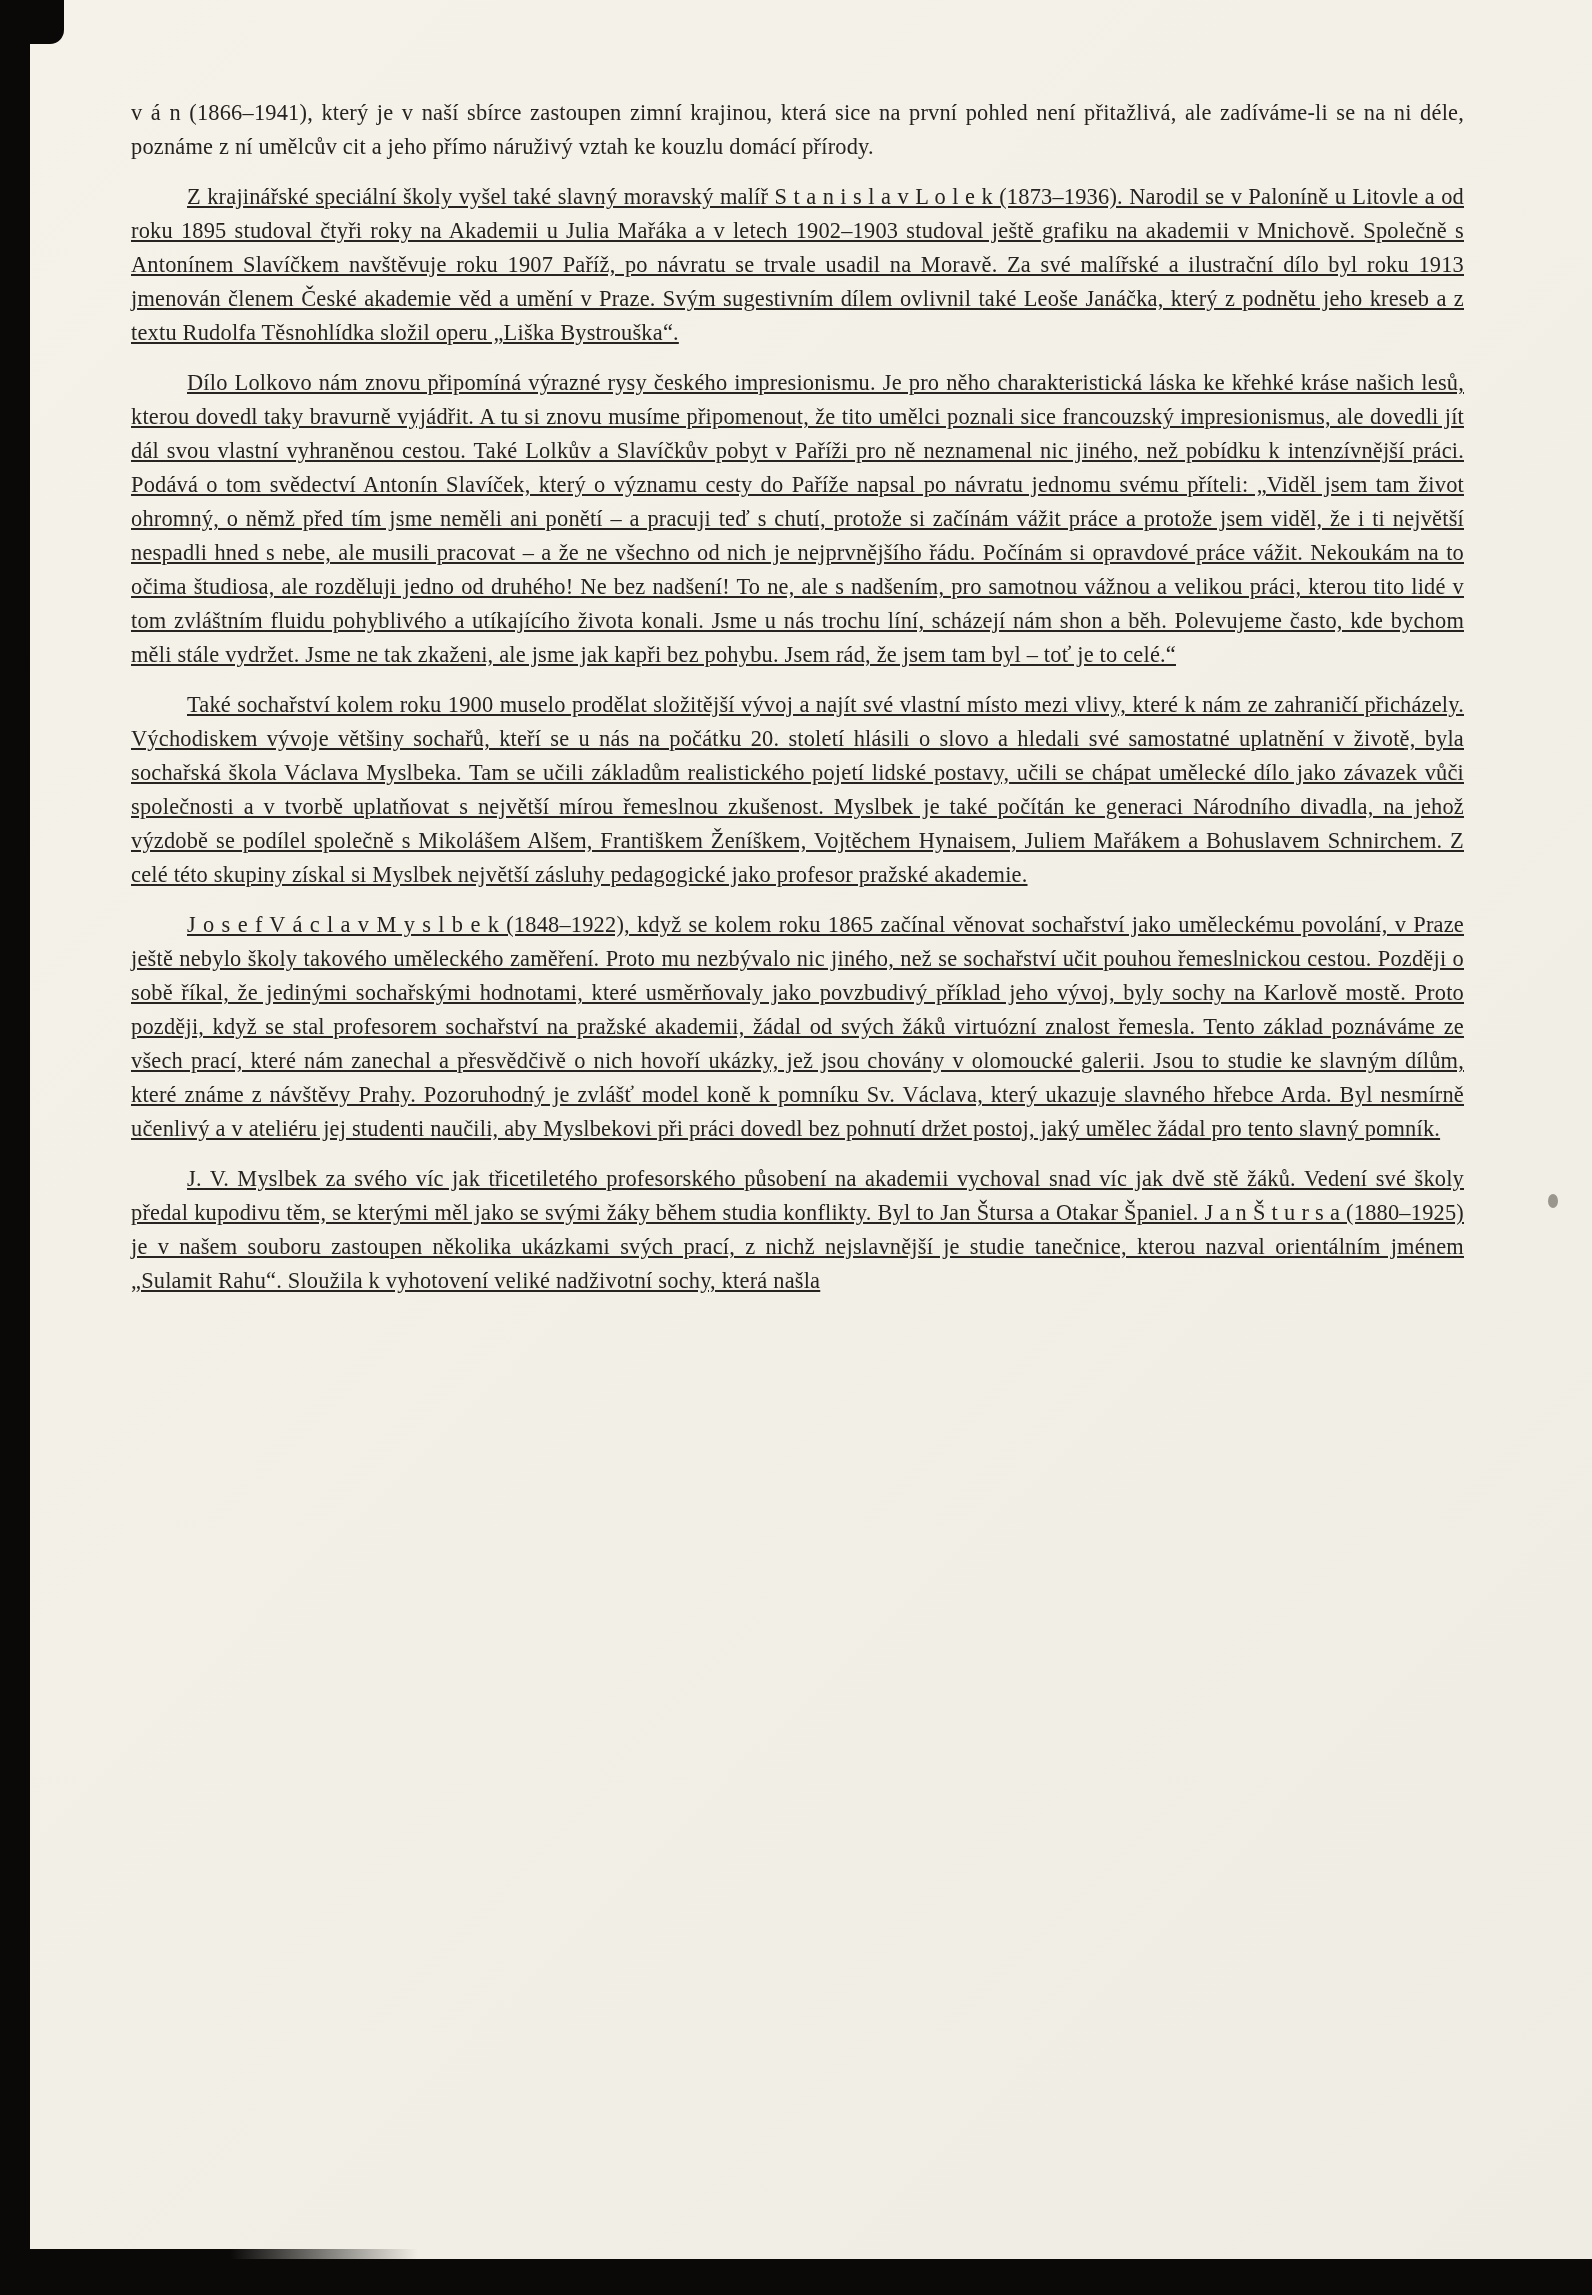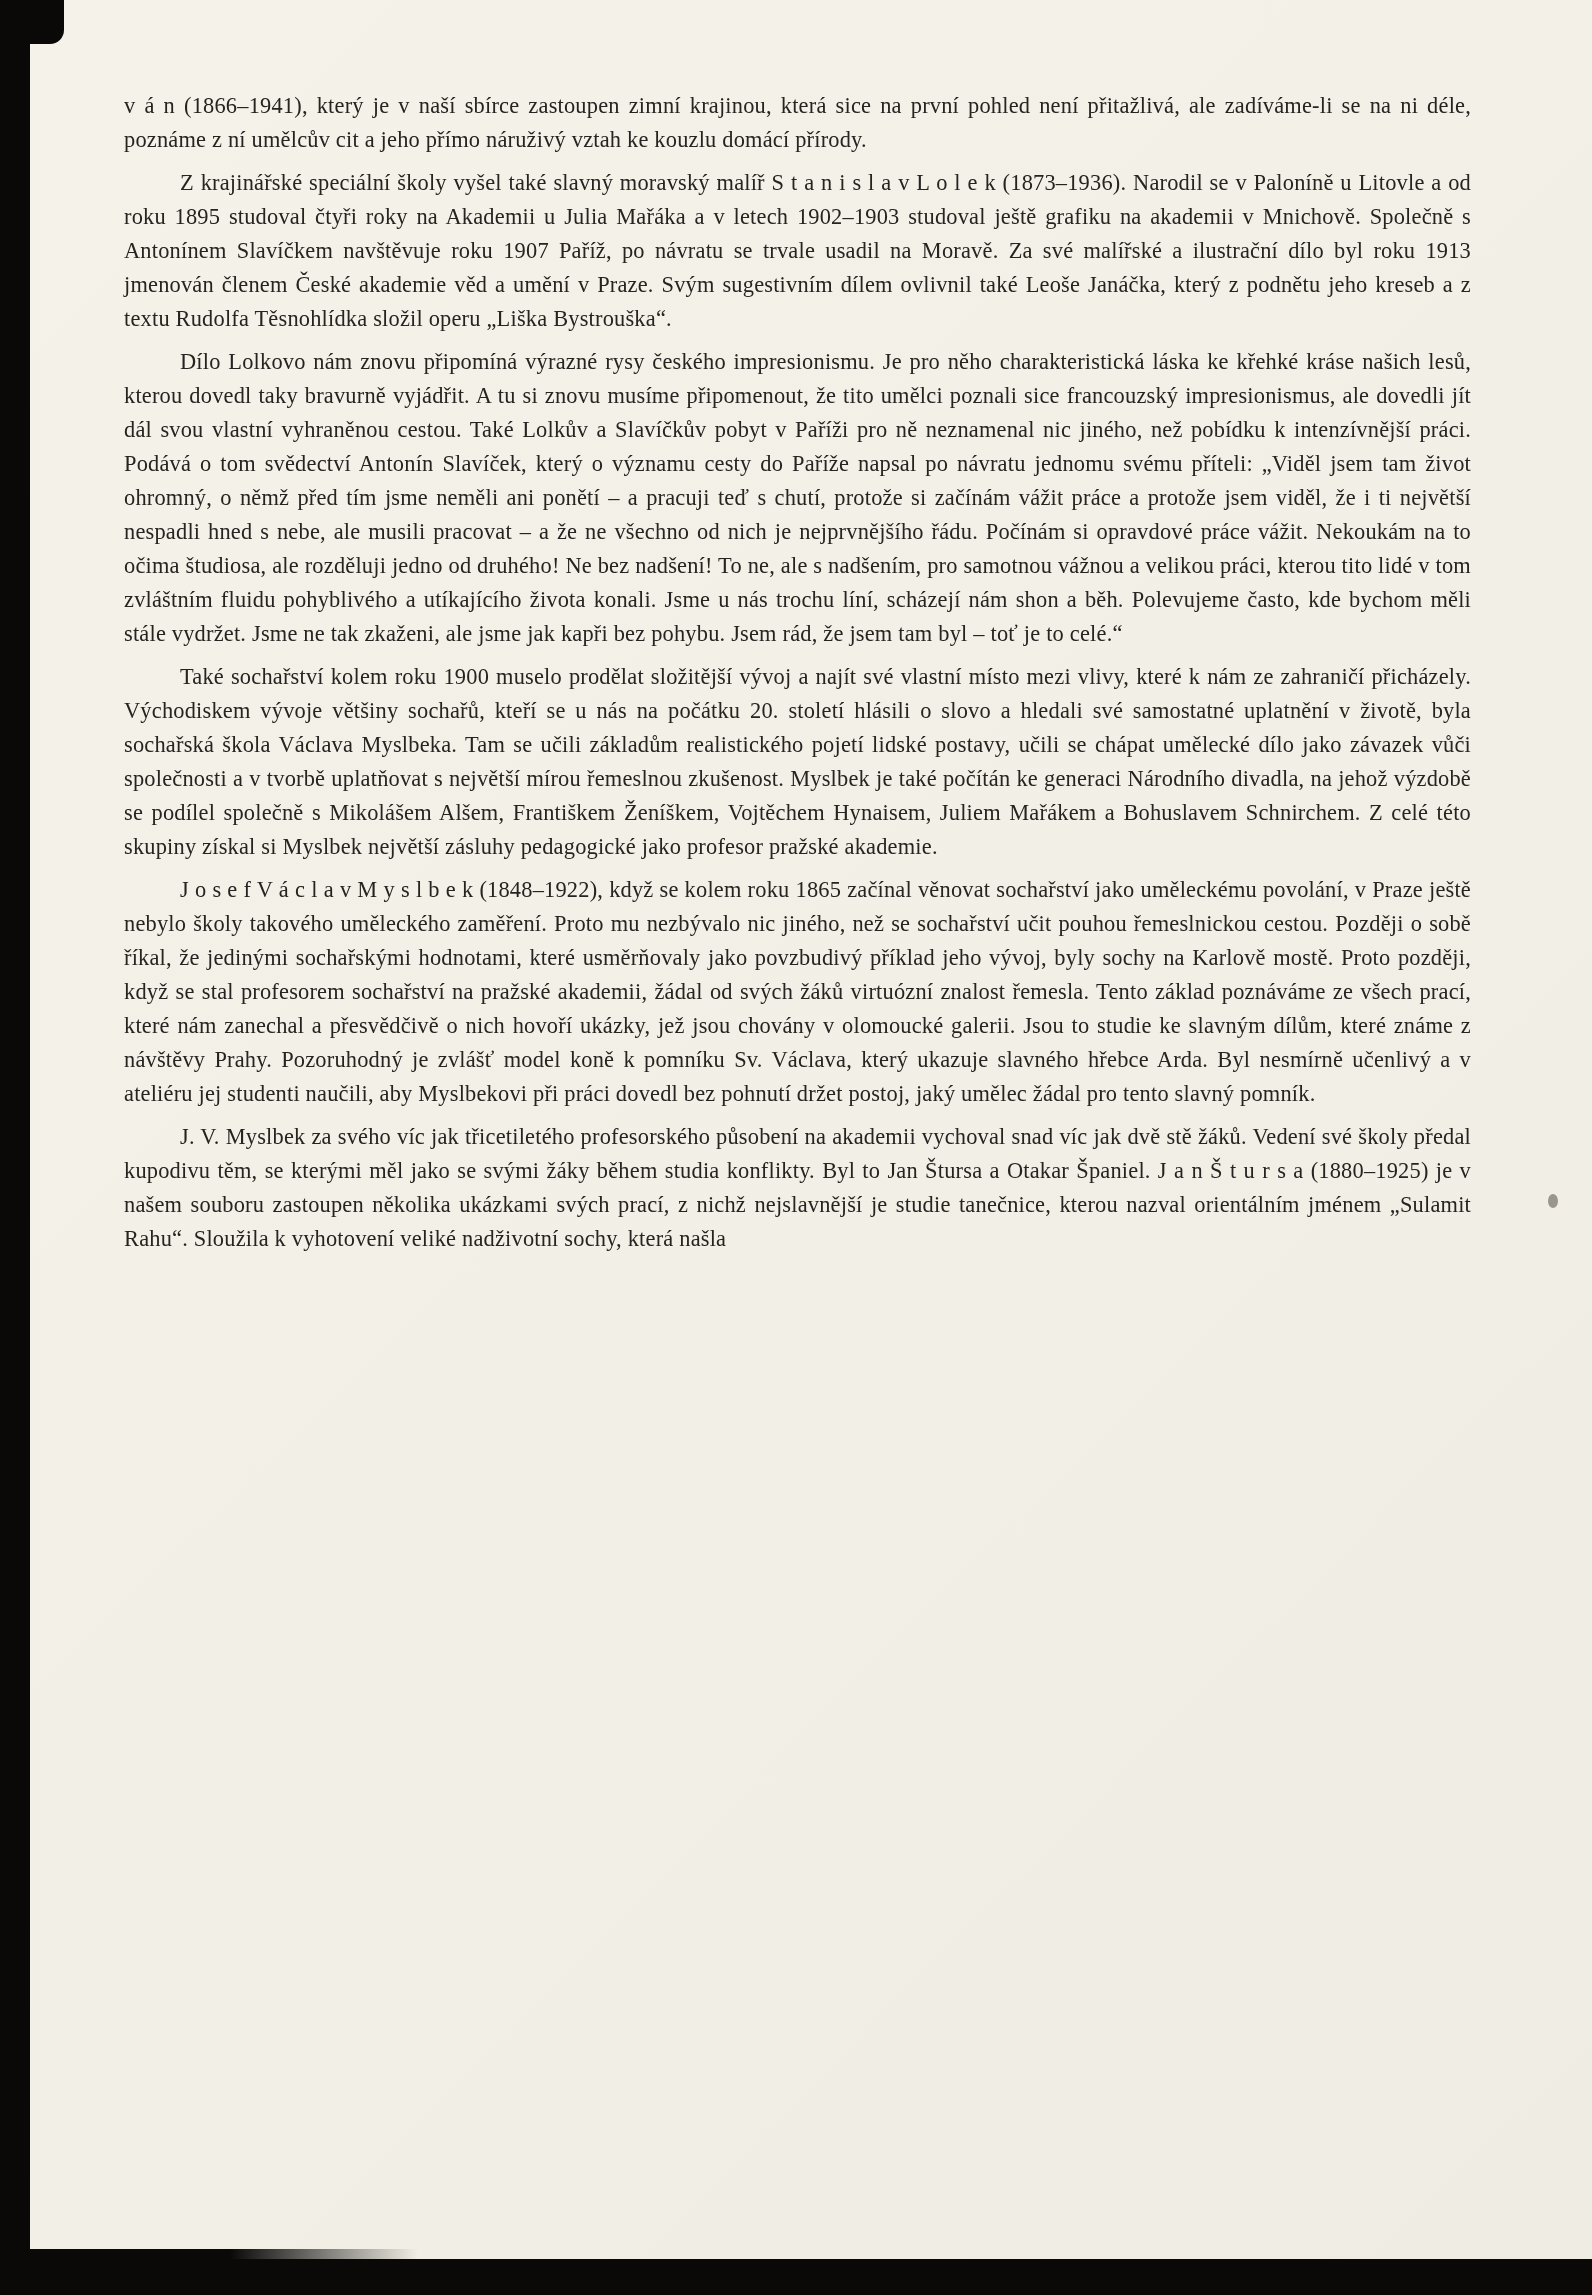--- a/index.html
+++ b/index.html
@@ -68,25 +68,26 @@
     left: 115px;
     top: 80px;
     width: 1365px;
     color: #262320;
     font-size: 22.4px;
     line-height: 34px;
     text-align: justify;
     letter-spacing: 0.2px;
   }
   .para {
-    margin: 9px;
+    margin: 16px;
     text-indent: 0;
   }
   .para.indent {
     text-indent: 56px;
+    text-decoration: underline;
   }
 </style>
 </head>
 <body>
 
 <div class="page">
   <div class="scan-left-bar"></div>
   <div class="scan-corner"></div>
   <div class="scan-bottom-bar"></div>
   <div class="scan-speck"></div>

